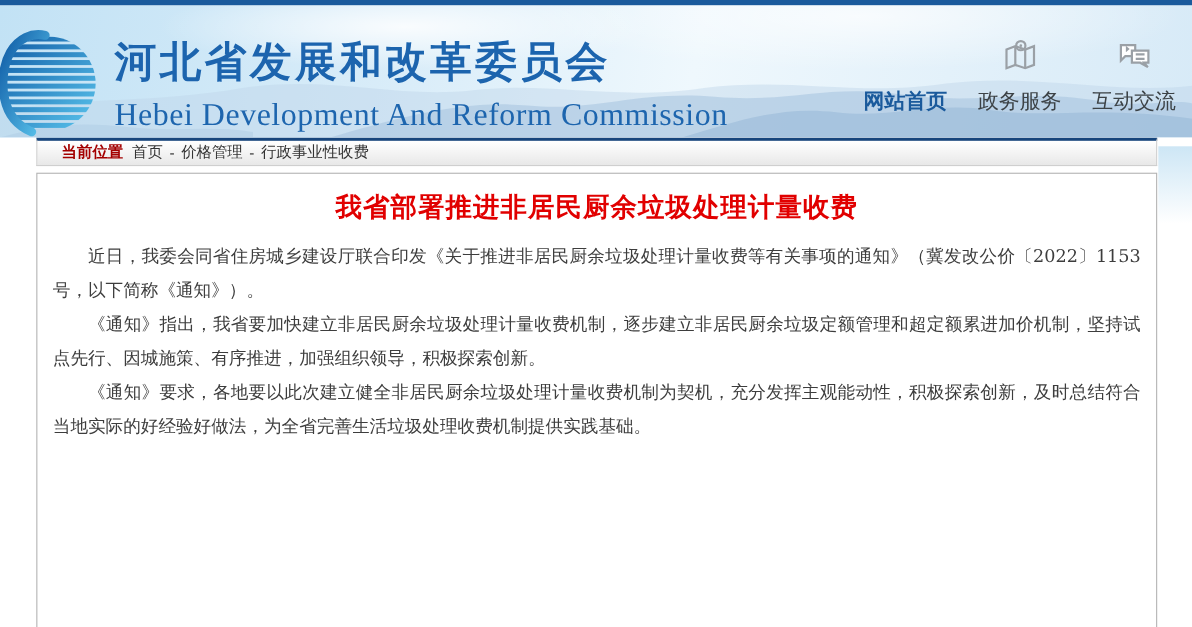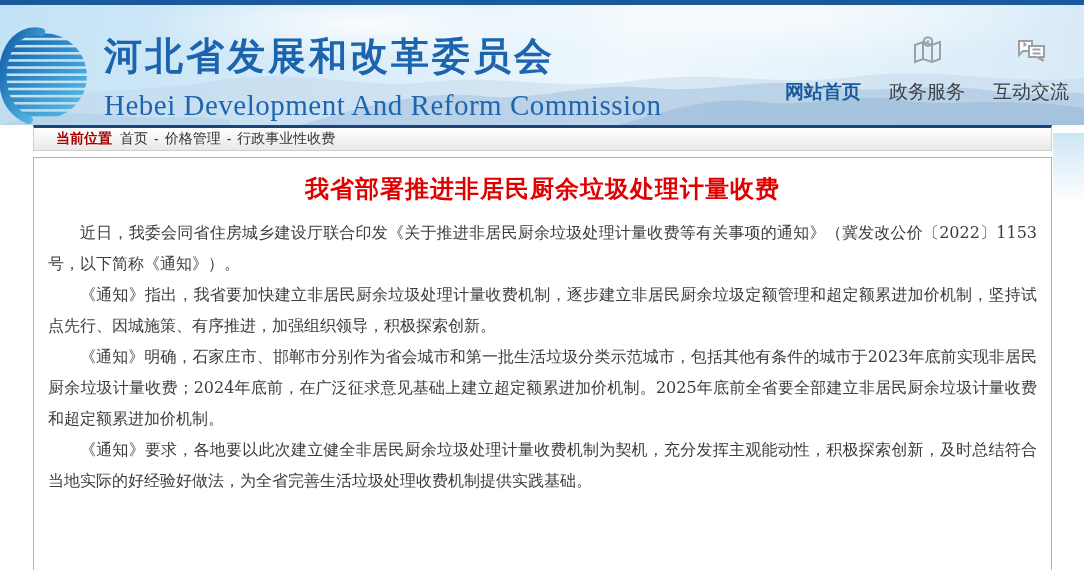--- a/index.html
+++ b/index.html
@@ -156,16 +156,15 @@
   <span class="crumb-link">行政事业性收费</span>
 </div>
 
 <div class="content">
   <h1 class="article-title">我省部署推进非居民厨余垃圾处理计量收费</h1>
 
 
   <div class="article-body">
     <p>近日，我委会同省住房城乡建设厅联合印发《关于推进非居民厨余垃圾处理计量收费等有关事项的通知》（冀发改公价〔2022〕1153号，以下简称《通知》）。</p>
     <p>《通知》指出，我省要加快建立非居民厨余垃圾处理计量收费机制，逐步建立非居民厨余垃圾定额管理和超定额累进加价机制，坚持试点先行、因城施策、有序推进，加强组织领导，积极探索创新。</p>
-    <p>《通知》明确，石家庄市、邯郸市分别作为省会城市和第一批生活垃圾分类示范城市，包括其他有条件的城市于2023年底前实现非居民厨余垃圾计量收费；2024年底前，在广泛征求意见基础上建立超定额累进加价机制。2025年底前全省要全部建立非居民厨余垃圾计量收费和超定额累进加价机制。</p>
     <p>《通知》要求，各地要以此次建立健全非居民厨余垃圾处理计量收费机制为契机，充分发挥主观能动性，积极探索创新，及时总结符合当地实际的好经验好做法，为全省完善生活垃圾处理收费机制提供实践基础。</p>
   </div>
 </div>
 
 </body></html>

